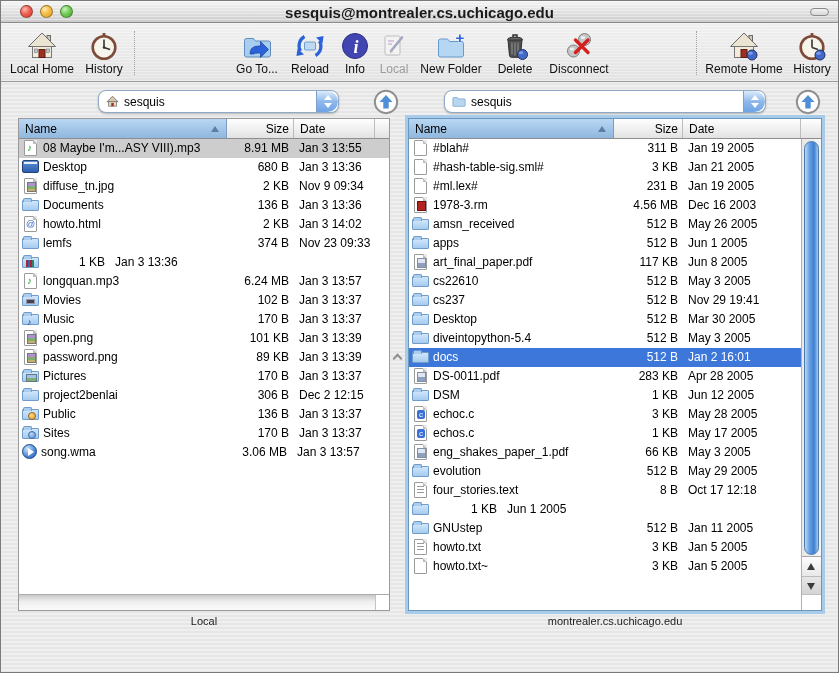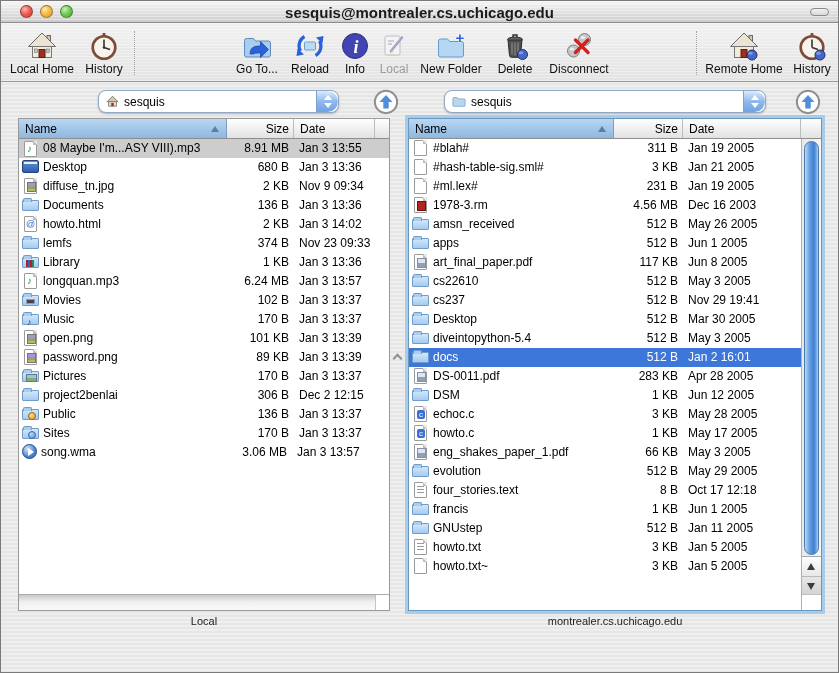--- a/index.html
+++ b/index.html
@@ -55,21 +55,21 @@
   .hsize{text-align:right;padding-right:4px;padding-left:0;}
   .hdate{flex:1;}
   .pane-left .hspacer{width:14px;border-right:none;}
   .pane-right .hspacer{width:20px;border-right:none;}
   .sortarrow{position:absolute;right:7px;top:7px;width:0;height:0;border-left:4px solid transparent;border-right:4px solid transparent;border-bottom:6px solid #5e7da6;}
 
   .rows{position:absolute;left:0;right:0;top:20px;background:#fff;overflow:hidden;}
   .pane-left .rows{bottom:16px;}
   .pane-right .rows{bottom:0;right:20px;}
   .frow{display:flex;height:19px;line-height:19px;font-size:12px;color:#000;white-space:nowrap;}
-  .frow.sel-gray{background:#cdcdcd;align-items:center;}
+  .frow.sel-gray{background:#cdcdcd;}
   .frow.sel-blue{background:#3c77d9;color:#fff;}
   .cell{overflow:hidden;}
   .pane-left .cname{width:184px;} .pane-left .csize{width:67px;}
   .pane-right .cname{width:181px;} .pane-right .csize{width:69px;}
   .csize{text-align:right;padding-right:5px;}
   .cdate{flex:1;padding-left:5px;}
 
   
   .hscroll{position:absolute;left:0;right:0;bottom:0;height:16px;border-top:1px solid #ababab;
     background:linear-gradient(#c9c9c9,#efefef 45%,#fafafa);}
@@ -366,21 +366,20 @@
           <span class="cell cdate">Jan 3 14:02</span>
         </div>
         <div class="frow">
           <span class="icon icon-folder"></span>
           <span class="cell cname">lemfs</span>
           <span class="cell csize">374 B</span>
           <span class="cell cdate">Nov 23 09:33</span>
         </div>
         <div class="frow">
           <span class="icon icon-folder-library"></span>
-          <span class="cell cname">Library</span>
           <span class="cell csize">1 KB</span>
           <span class="cell cdate">Jan 3 13:36</span>
         </div>
         <div class="frow">
           <span class="icon icon-doc-mp3"></span>
           <span class="cell cname">longquan.mp3</span>
           <span class="cell csize">6.24 MB</span>
           <span class="cell cdate">Jan 3 13:57</span>
         </div>
         <div class="frow">
@@ -541,21 +540,21 @@
           <span class="cell cdate">Jun 12 2005</span>
         </div>
         <div class="frow">
           <span class="icon icon-doc-c"></span>
           <span class="cell cname">echoc.c</span>
           <span class="cell csize">3 KB</span>
           <span class="cell cdate">May 28 2005</span>
         </div>
         <div class="frow">
           <span class="icon icon-doc-c"></span>
-          <span class="cell cname">howto.c</span>
+          <span class="cell cname">echos.c</span>
           <span class="cell csize">1 KB</span>
           <span class="cell cdate">May 17 2005</span>
         </div>
         <div class="frow">
           <span class="icon icon-doc-pdf"></span>
           <span class="cell cname">eng_shakes_paper_1.pdf</span>
           <span class="cell csize">66 KB</span>
           <span class="cell cdate">May 3 2005</span>
         </div>
         <div class="frow">
@@ -565,21 +564,20 @@
           <span class="cell cdate">May 29 2005</span>
         </div>
         <div class="frow">
           <span class="icon icon-doc-lines"></span>
           <span class="cell cname">four_stories.text</span>
           <span class="cell csize">8 B</span>
           <span class="cell cdate">Oct 17 12:18</span>
         </div>
         <div class="frow">
           <span class="icon icon-folder"></span>
-          <span class="cell cname">francis</span>
           <span class="cell csize">1 KB</span>
           <span class="cell cdate">Jun 1 2005</span>
         </div>
         <div class="frow">
           <span class="icon icon-folder"></span>
           <span class="cell cname">GNUstep</span>
           <span class="cell csize">512 B</span>
           <span class="cell cdate">Jan 11 2005</span>
         </div>
         <div class="frow">

